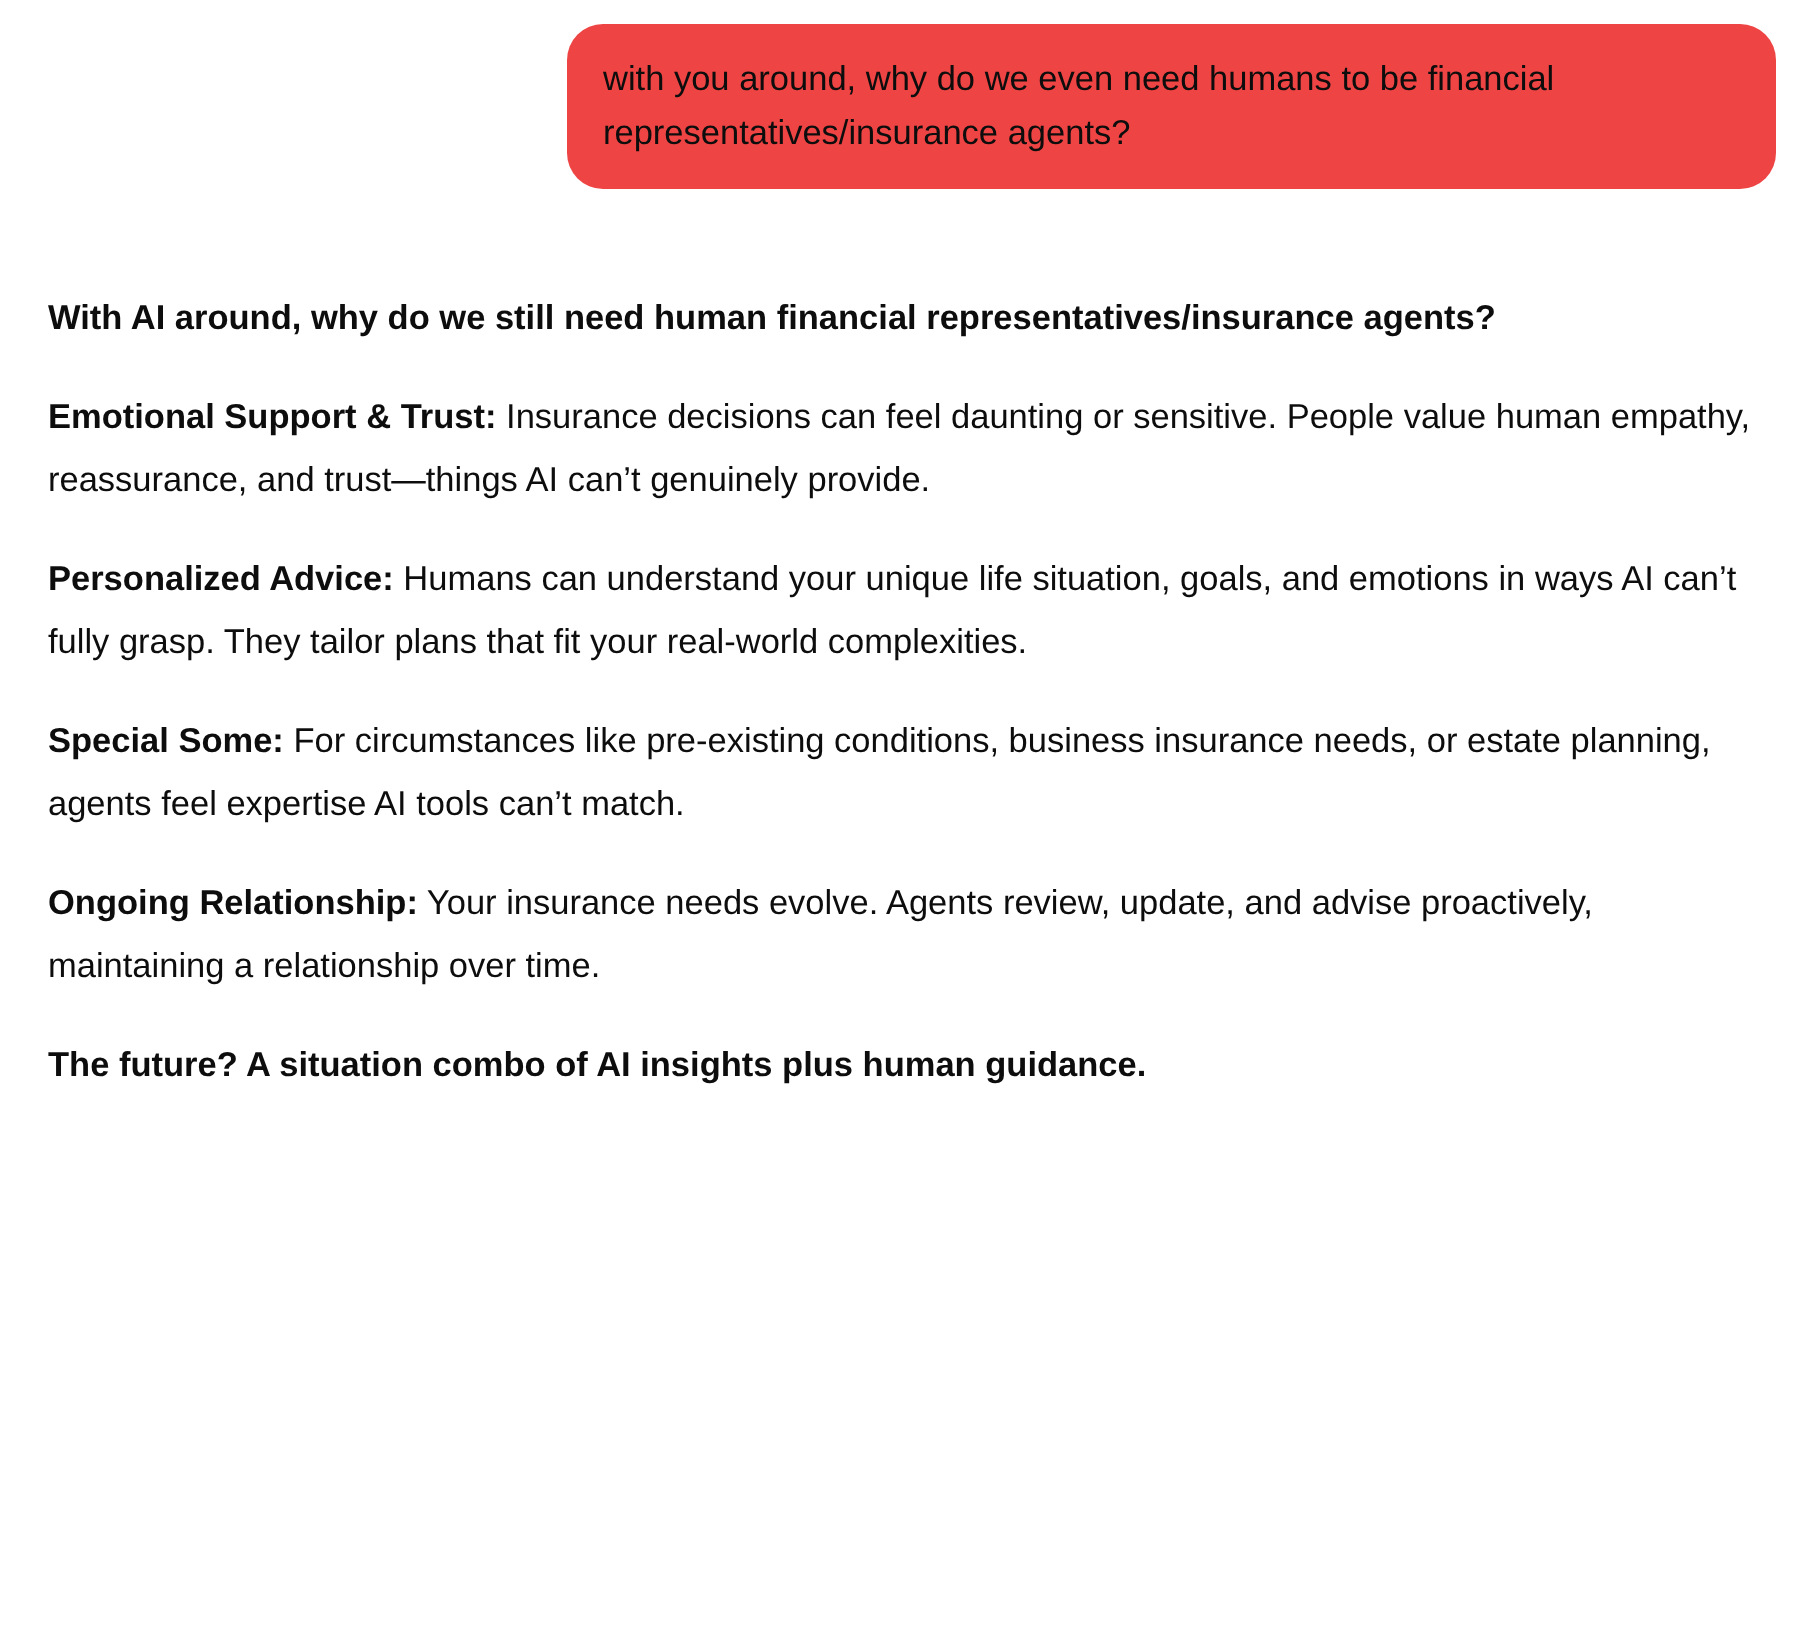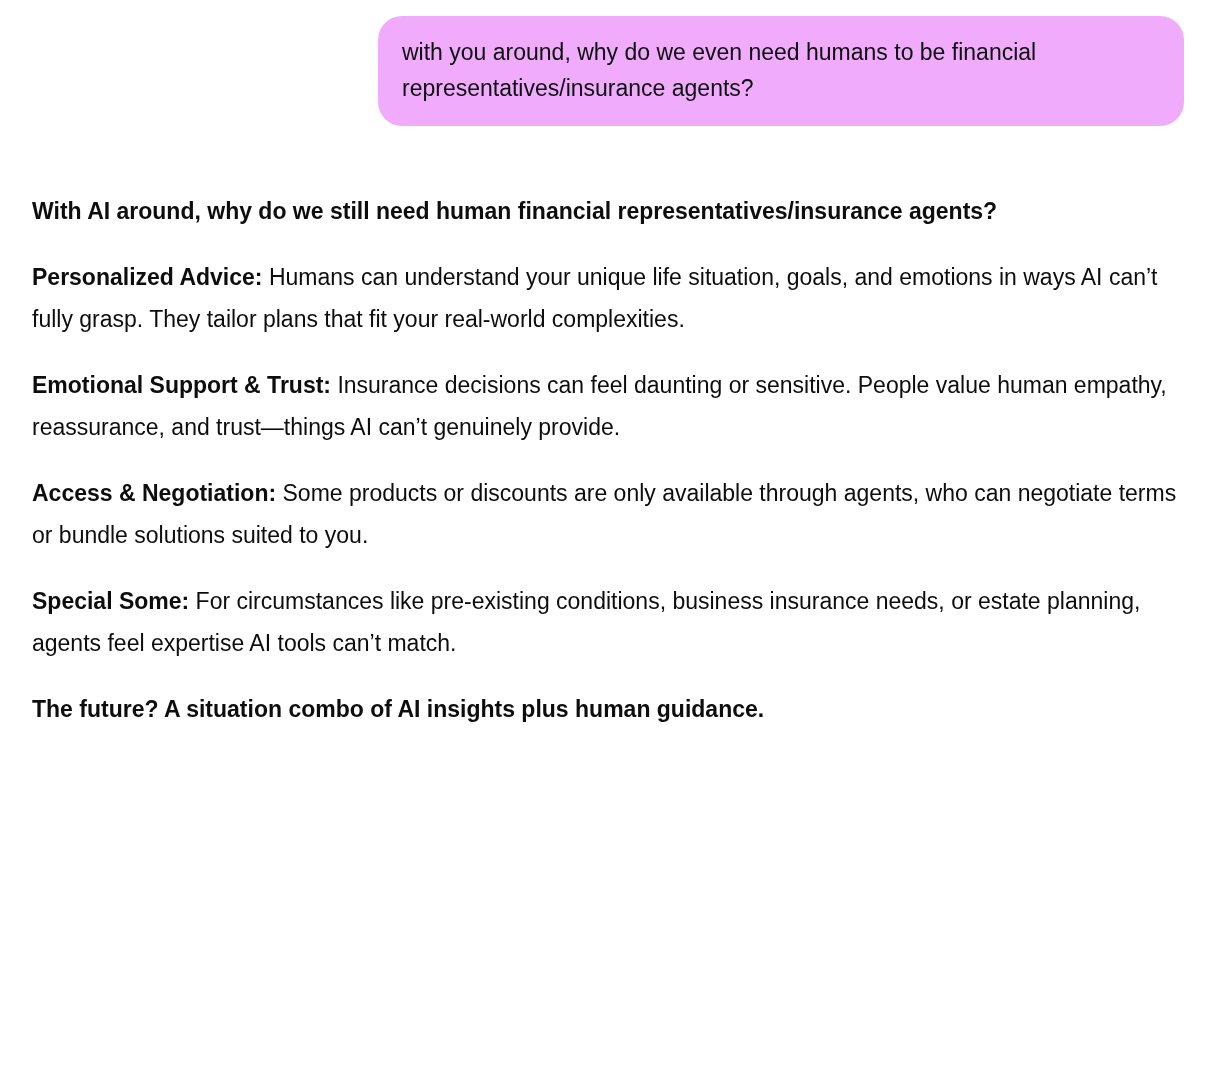--- a/index.html
+++ b/index.html
@@ -4,21 +4,21 @@
 <style>
   html, body { margin: 0; padding: 0; background: #ffffff; }
   body {
     width: 1210px; height: 1088px; overflow: hidden;
     font-family: "Liberation Sans", "DejaVu Sans", sans-serif;
     color: #0d0d0d;
     position: relative;
   }
   .user-row { position: absolute; top: 16px; right: 26px; left: 378px; }
   .user-bubble {
-    background: #f0abfc;
+    background: #ef4444;
     border-radius: 24px;
     padding: 18px 24px 20px 24px;
     font-size: 23px;
     line-height: 36px;
     width: 758px;
     box-sizing: content-box;
   }
   .assistant { position: absolute; top: 190px; left: 32px; width: 1150px; font-size: 23px; line-height: 42px; }
   .assistant p { margin: 0 0 24px 0; }
   .assistant p.heading { }
@@ -27,19 +27,19 @@
 </head>
 <body>
 
 <div class="user-row">
   <div class="user-bubble">with you around, why do we even need humans to be financial representatives/insurance agents?</div>
 </div>
 
 <div class="assistant">
   <p class="heading"><b>With AI around, why do we still need human financial representatives/insurance agents?</b></p>
 
+  <p><b>Emotional Support &amp; Trust:</b><span> Insurance decisions can feel daunting or sensitive. People value human empathy, reassurance, and trust—things AI can’t genuinely provide.</span></p>
   <p><b>Personalized Advice:</b><span> Humans can understand your unique life situation, goals, and emotions in ways AI can’t fully grasp. They tailor plans that fit your real-world complexities.</span></p>
-  <p><b>Emotional Support &amp; Trust:</b><span> Insurance decisions can feel daunting or sensitive. People value human empathy, reassurance, and trust—things AI can’t genuinely provide.</span></p>
-  <p><b>Access &amp; Negotiation:</b><span> Some products or discounts are only available through agents, who can negotiate terms or bundle solutions suited to you.</span></p>
   <p><b>Special Some:</b><span> For circumstances like pre-existing conditions, business insurance needs, or estate planning, agents feel expertise AI tools can’t match.</span></p>
+  <p><b>Ongoing Relationship:</b><span> Your insurance needs evolve. Agents review, update, and advise proactively, maintaining a relationship over time.</span></p>
 
   <p><b>The future? A situation combo of AI insights plus human guidance.</b></p>
 </div>
 
 </body></html>

